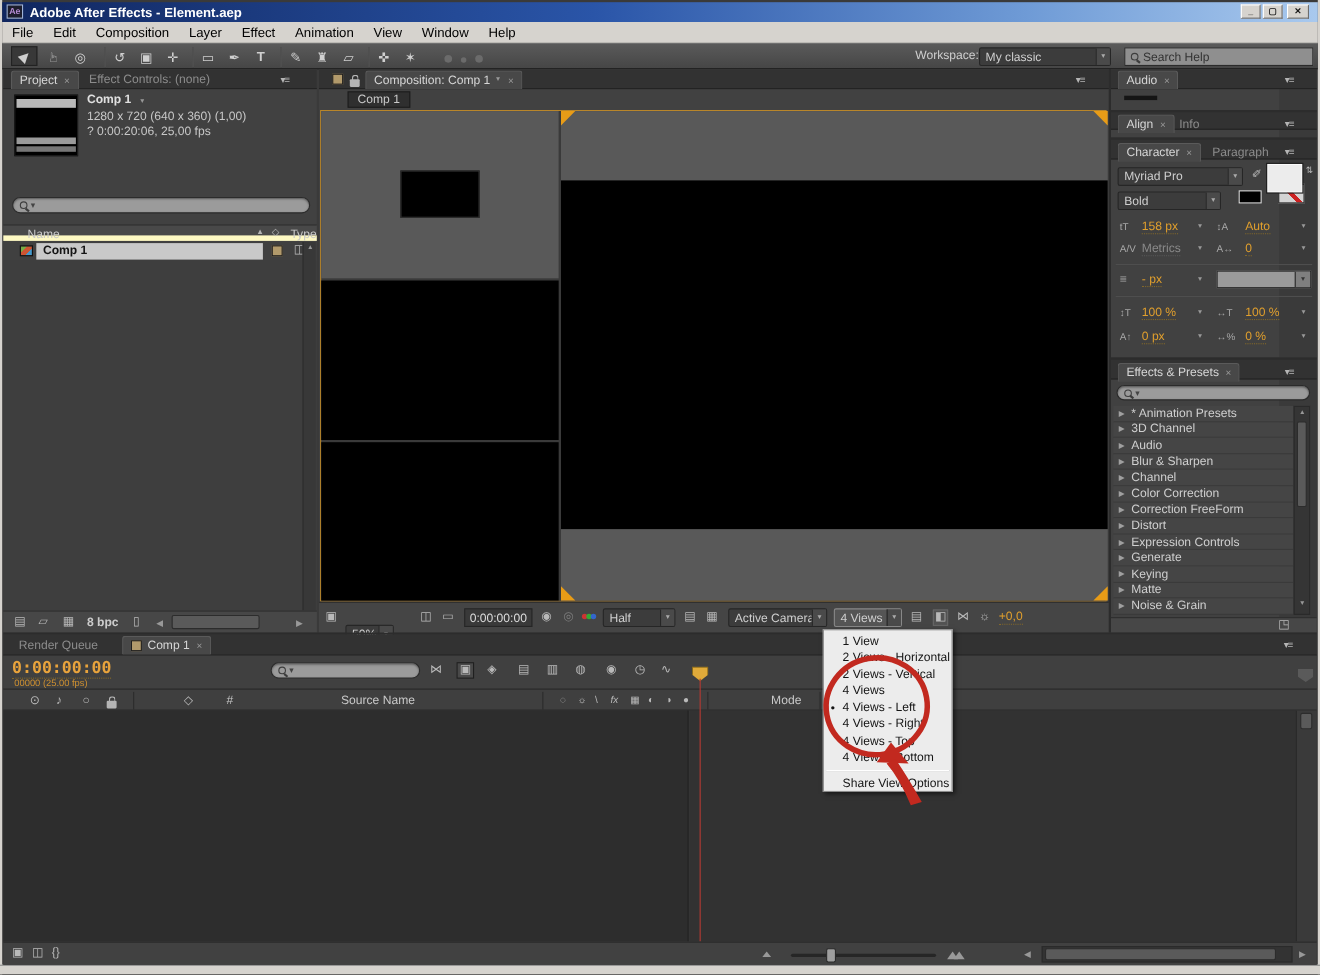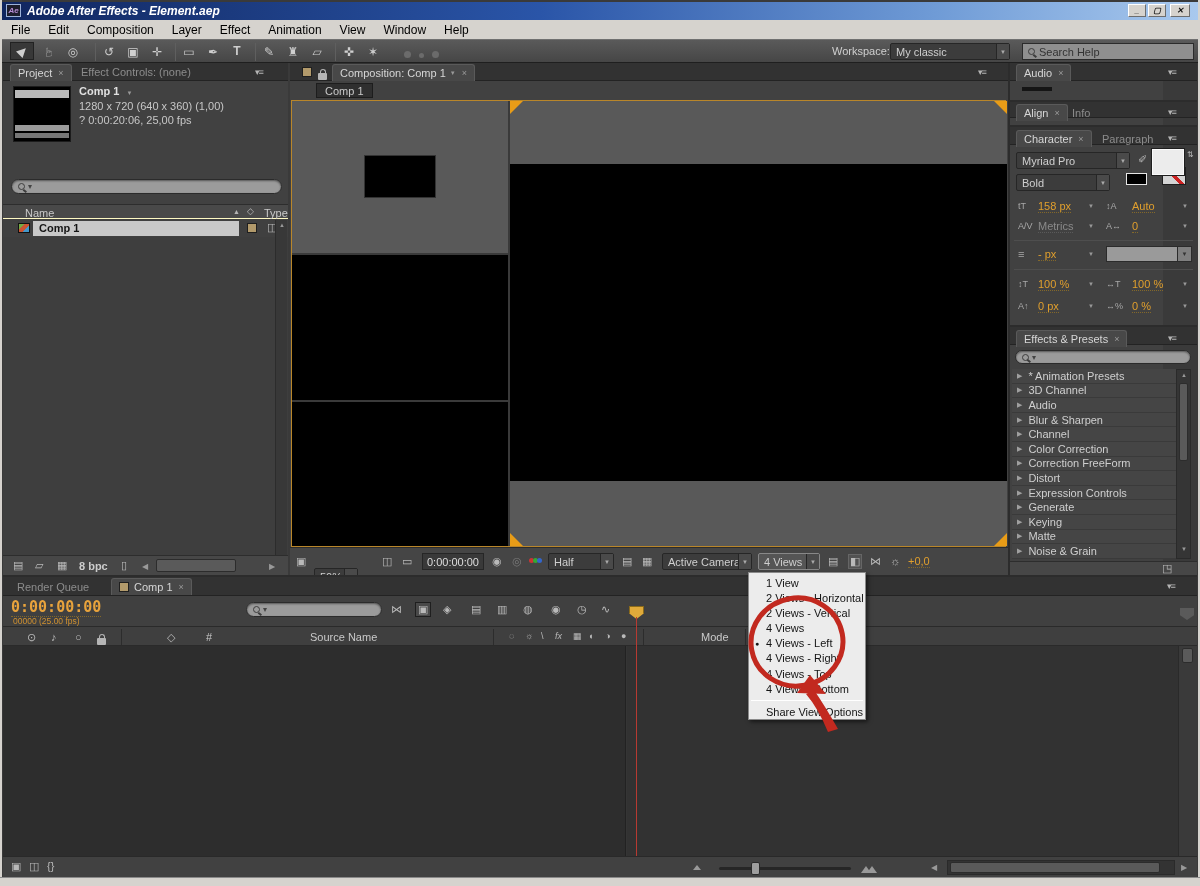--- a/index.html
+++ b/index.html
@@ -4,21 +4,21 @@
 <style>
   * { margin:0; padding:0; box-sizing:border-box; }
   html,body { width:1200px; height:886px; background:#3a3a3a; overflow:hidden;
               font-family:"Liberation Sans", sans-serif; font-size:11px; }
   .a { position:absolute; }
   .f { display:flex; align-items:center; }
   .win { position:relative; width:1200px; height:886px; background:#3a3a3a; }
   .frame { background:#d6d3ce; }
   
   .titlebar { left:2px; top:2px; width:1196px; height:18px;
-    background:linear-gradient(90deg,#10265f 0%,#2a55a8 45%,#6f9bd6 78%,#a9c9ee 100%);font-style:italic; }
+    background:linear-gradient(90deg,#10265f 0%,#2a55a8 45%,#6f9bd6 78%,#a9c9ee 100%); }
   .apptitle { color:#fff; font-weight:bold; font-size:12px; }
   .winbtn { width:18px; height:13px; background:#d6d3ce; border:1px solid;
     border-color:#fff #6d6d6d #6d6d6d #fff; color:#111; font-size:8px; font-weight:bold;
     text-align:center; line-height:11px; }
   
   .menubar { left:2px; top:20px; width:1196px; height:19px; background:#d6d3ce; color:#000;
     font-size:12px; display:flex; align-items:center; }
   .menubar span { padding:0 9px; }
   
   .appbar { left:2px; top:39px; width:1196px; height:24px;
@@ -145,21 +145,21 @@
         <span class="dda">▼</span></div>
       <div style="margin-top:3px">1280 x 720  (640 x 360) (1,00)</div>
       <div style="margin-top:2px">? 0:00:20:06, 25,00 fps</div>
     </div>
 
     <div class="pill a" style="left:8px;top:116px;width:271px;height:15px">
       <span class="mag"></span>
       <span style="color:#444;font-size:8px">▾</span>
     </div>
 
-    <div class="a" style="left:0;top:141px;width:285px;height:15px;background:#494949;border-top:1px solid #2d2d2d;border-bottom:1px solid #fef9c3">
+    <div class="a" style="left:0;top:141px;width:285px;height:15px;background:#494949;border-top:1px solid #2d2d2d;border-bottom:5px solid #fef9c3">
       <span class="a rowlabel" style="left:22px;top:2px">Name</span>
       <span class="a" style="left:230px;top:3px;color:#b5b5b5;font-size:7px">▲</span>
       <span class="a ic" style="left:244px;top:2px;font-size:9px">◇</span>
       <span class="a rowlabel" style="left:261px;top:2px">Type</span>
     </div>
 
     <div class="a" style="left:0;top:157px;width:285px;height:17px;background:#404040">
       <span class="a" style="left:15px;top:3px;width:12px;height:10px;background:linear-gradient(135deg,#7a4 0 33%,#c53 33% 66%,#49c 66%);border:1px solid #111"></span>
       <div class="a" style="left:30px;top:1px;width:206px;height:15px;background:#c9c9c9;color:#151515;font-weight:bold;padding:1px 0 0 6px">Comp 1</div>
       <span class="a swatch" style="left:244px;top:3px;width:10px;height:10px"></span>

